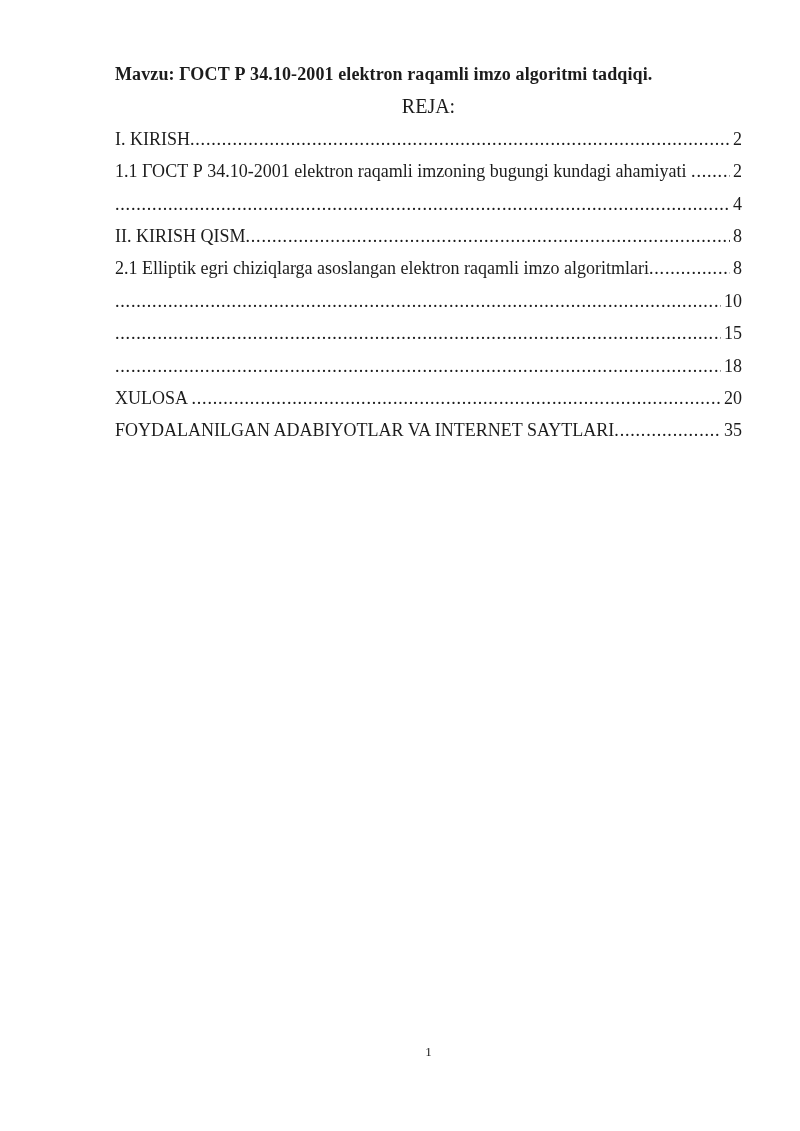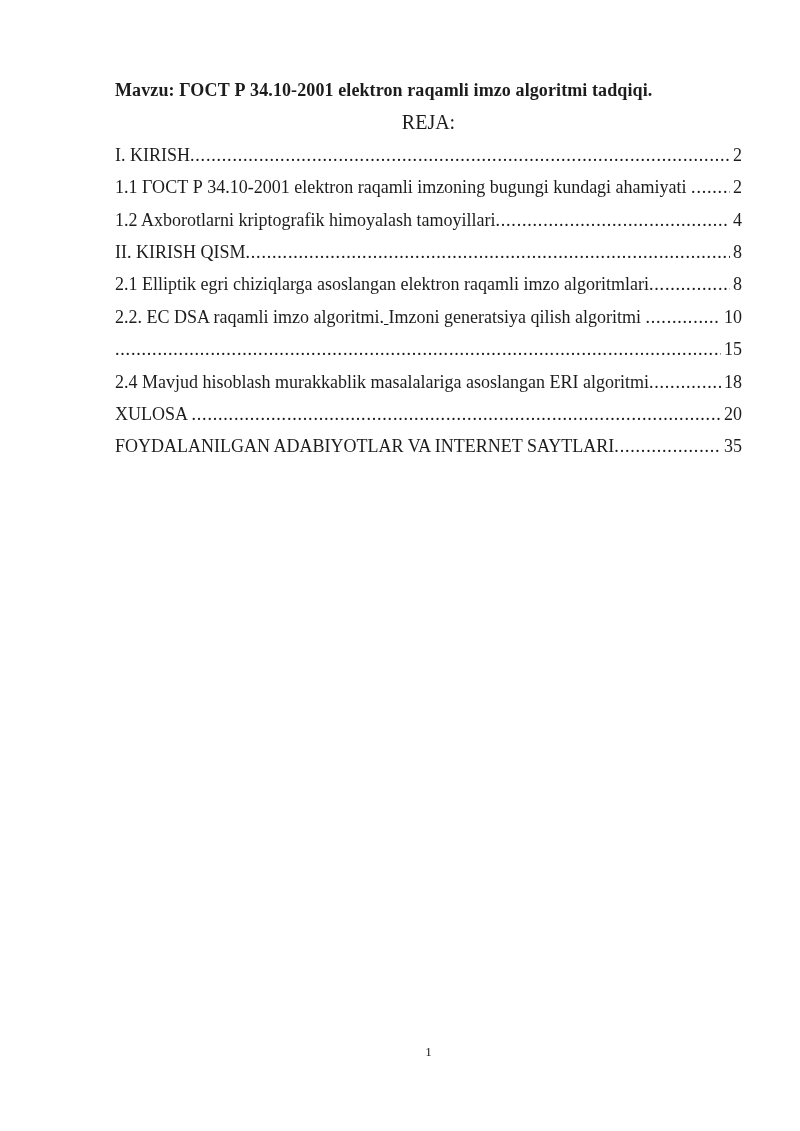--- a/index.html
+++ b/index.html
@@ -12,21 +12,21 @@
     width: 800px;
     height: 1131px;
     background: #ffffff;
     font-family: "Liberation Serif", serif;
     color: #1c1c1c;
     overflow: hidden;
   }
   .content {
     position: absolute;
     left: 115px;
-    top: 74px;
+    top: 58px;
     width: 627px;
   }
   .doc-title {
     font-size: 18px;
     font-weight: bold;
     line-height: 32.4px;
     white-space: nowrap;
     letter-spacing: 0.1px;
   }
   .plan-heading {
@@ -83,45 +83,42 @@
           <span class="toc-label"><span>I. KIRISH</span></span>
           <span class="leader">............................................................................................................................................................................................................................</span>
           <span class="toc-page">2</span>
         </div>
         <div class="toc-row">
           <span class="toc-label"><span>1.1 ГОСТ Р 34.10-2001 elektron raqamli imzoning bugungi kundagi ahamiyati </span></span>
           <span class="leader">............................................................................................................................................................................................................................</span>
           <span class="toc-page">2</span>
         </div>
         <div class="toc-row">
-          <span class="toc-label"><span>1.2 Axborotlarni kriptografik himoyalash tamoyillari</span></span>
           <span class="leader">............................................................................................................................................................................................................................</span>
           <span class="toc-page">4</span>
         </div>
         <div class="toc-row">
           <span class="toc-label"><span>II. KIRISH QISM</span></span>
           <span class="leader">............................................................................................................................................................................................................................</span>
           <span class="toc-page">8</span>
         </div>
         <div class="toc-row">
           <span class="toc-label"><span>2.1 Elliptik egri chiziqlarga asoslangan elektron raqamli imzo algoritmlari</span></span>
           <span class="leader">............................................................................................................................................................................................................................</span>
           <span class="toc-page">8</span>
         </div>
         <div class="toc-row">
-          <span class="toc-label"><span>2.2. EC DSA raqamli imzo algoritmi.</span><span class="u"> </span><span>Imzoni generatsiya qilish algoritmi </span></span>
           <span class="leader">............................................................................................................................................................................................................................</span>
           <span class="toc-page">10</span>
         </div>
         <div class="toc-row">
           <span class="leader">............................................................................................................................................................................................................................</span>
           <span class="toc-page">15</span>
         </div>
         <div class="toc-row">
-          <span class="toc-label"><span>2.4 Mavjud hisoblash murakkablik masalalariga asoslangan ERI algoritmi</span></span>
           <span class="leader">............................................................................................................................................................................................................................</span>
           <span class="toc-page">18</span>
         </div>
         <div class="toc-row">
           <span class="toc-label"><span>XULOSA </span></span>
           <span class="leader">............................................................................................................................................................................................................................</span>
           <span class="toc-page">20</span>
         </div>
         <div class="toc-row">
           <span class="toc-label"><span>FOYDALANILGAN ADABIYOTLAR VA INTERNET SAYTLARI</span></span>

